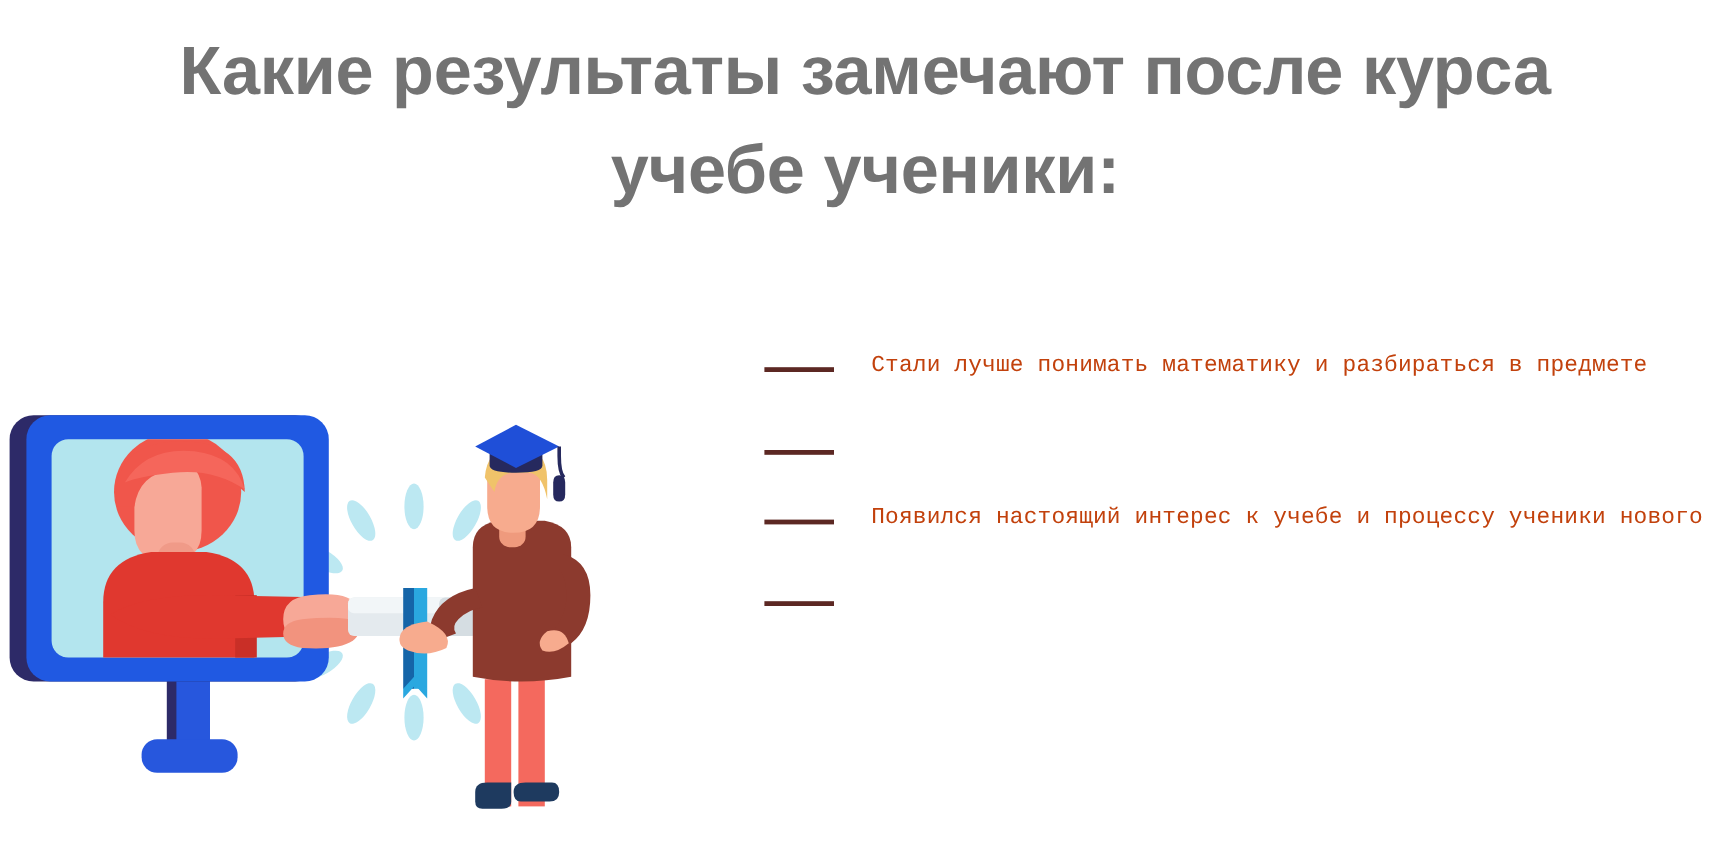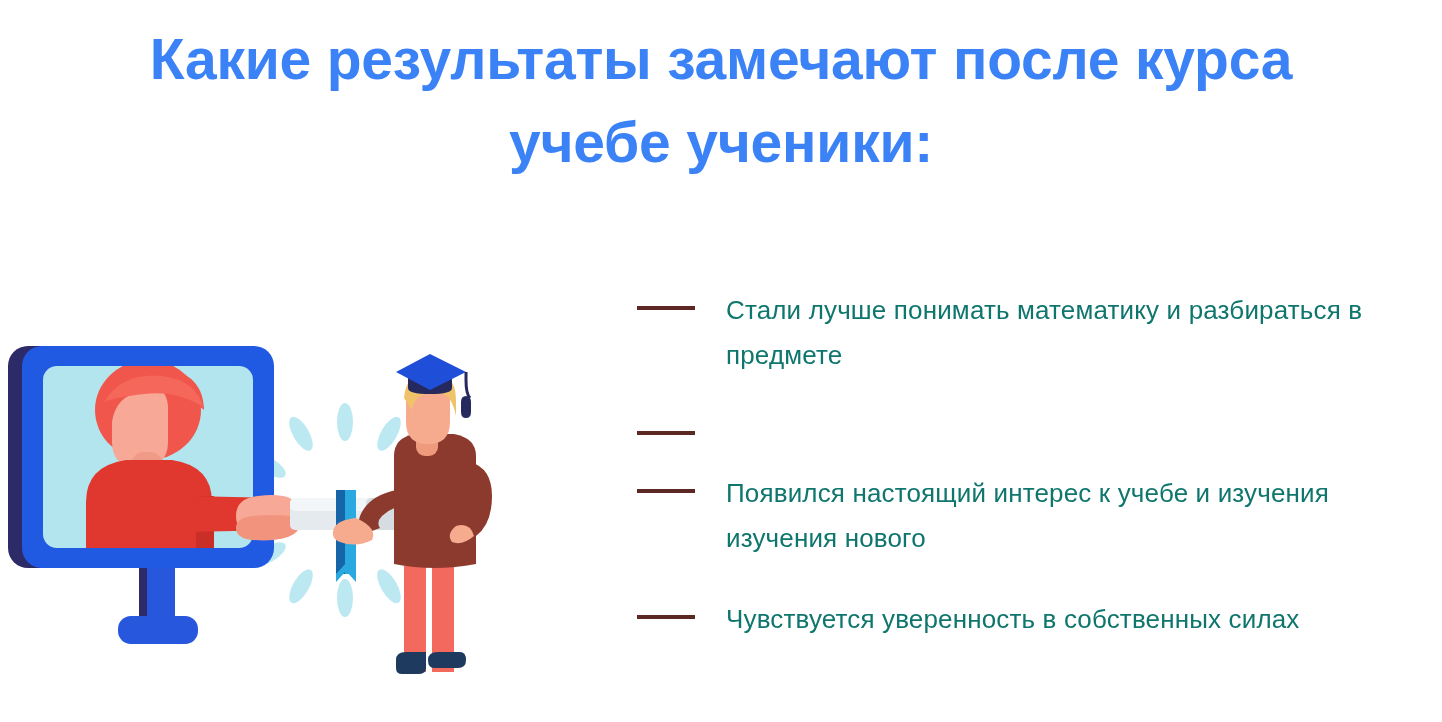--- a/index.html
+++ b/index.html
@@ -14,21 +14,21 @@
     width:1442px; height:722px;
     background:#ffffff;
   }
 
   
   .heading {
     position:absolute;
     left:0; top:18px;
     width:1442px;
     text-align:center;
-    color:#3b82f6;
+    color:#737373;
     font-size:57px;
     font-weight:bold;
     line-height:1.45;
     letter-spacing:-0.2px;
   }
   .heading .line { display:block; white-space:nowrap; }
 
   
   .results-list {
     position:absolute;
@@ -42,26 +42,27 @@
   }
   .result-item:last-child { margin-bottom:0; }
   .dash {
     flex:0 0 auto;
     width:58px; height:4px;
     background:#5c2823;
     margin-top:18px;
     margin-right:31px;
   }
   .result-text {
-    color:#0f766e;
-    font-size:26px;
+    color:#c2410c;
+    font-size:19px;
     font-weight:400;
     line-height:1.72;
     letter-spacing:0.15px;
     max-width:715px;
+    font-family:Liberation Mono, monospace;
   }
 
   
   .illustration {
     position:absolute;
     left:0; top:330px;
     width:520px; height:360px;
   }
   .illustration svg { display:block; }
 </style>
@@ -205,21 +206,20 @@
   <ul class="results-list">
     <li class="result-item">
       <span class="dash"></span>
       <span class="result-text">Стали лучше понимать математику и разбираться в предмете</span>
     </li>
     <li class="result-item">
       <span class="dash"></span>
     </li>
     <li class="result-item">
       <span class="dash"></span>
-      <span class="result-text">Появился настоящий интерес к учебе и изучения изучения нового</span>
-    </li>
-    <li class="result-item">
-      <span class="dash"></span>
-      <span class="result-text">Чувствуется уверенность в собственных силах</span>
+      <span class="result-text">Появился настоящий интерес к учебе и процессу ученики нового</span>
+    </li>
+    <li class="result-item">
+      <span class="dash"></span>
     </li>
   </ul>
 
 </div>
 
 </body></html>

